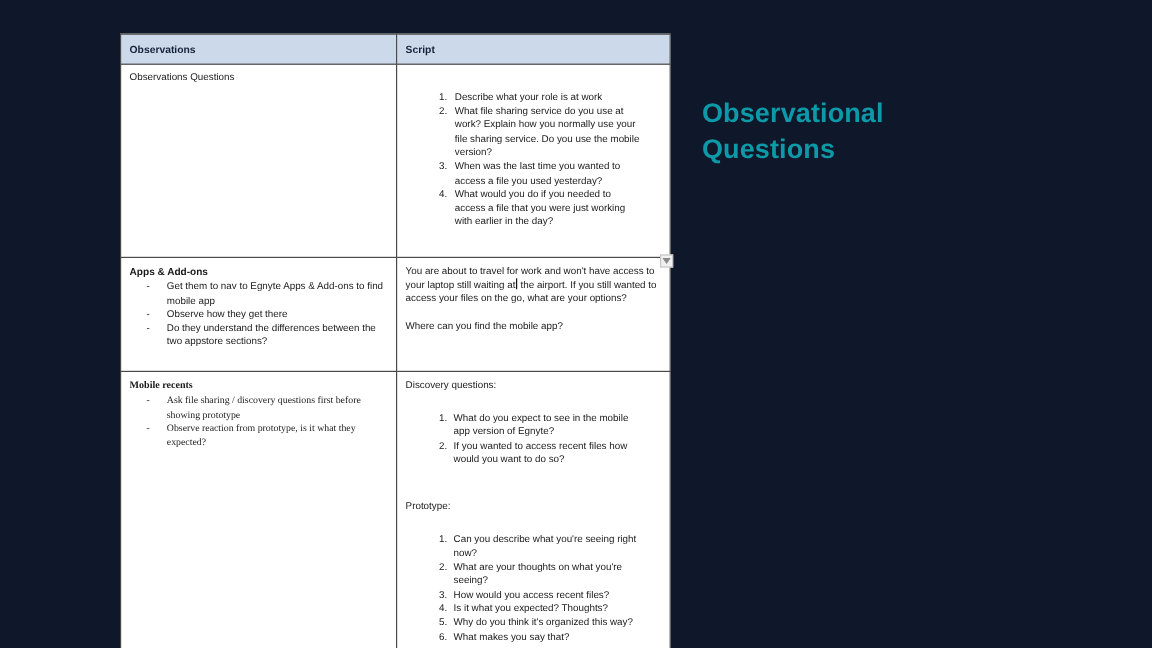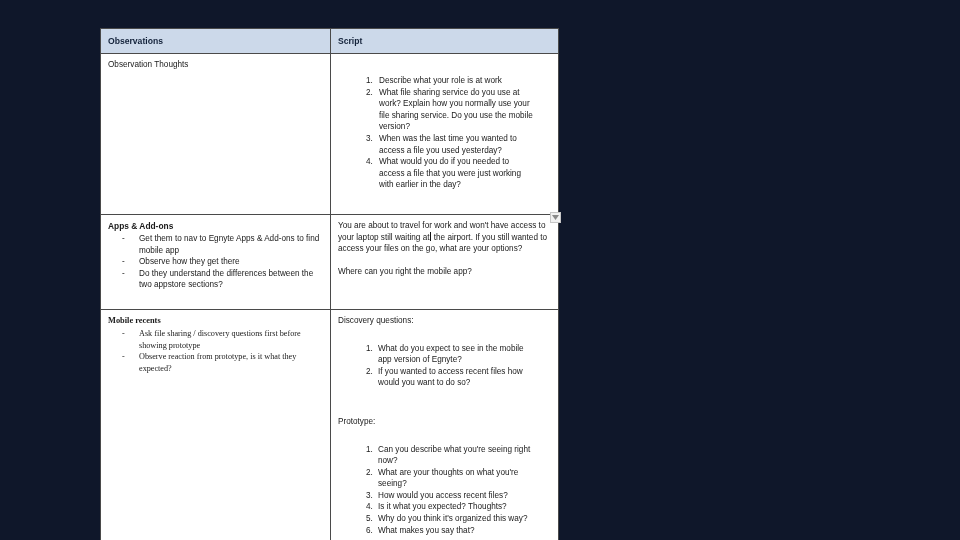--- a/index.html
+++ b/index.html
@@ -156,21 +156,21 @@
       <thead>
         <tr>
           <th>Observations</th>
           <th>Script</th>
         </tr>
       </thead>
       <tbody>
 
         <tr>
           <td style="height:128px;">
-            <p class="plain-line">Observation Thoughts</p>
+            <p class="plain-line">Observations Questions</p>
           </td>
           <td>
             <ol class="num-list">
               <li>Describe what your role is at work</li>
               <li>What file sharing service do you use at work? Explain how you normally use your file sharing service. Do you use the mobile version?</li>
               <li>When was the last time you wanted to access a file you used yesterday?</li>
               <li>What would you do if you needed to access a file that you were just working with earlier in the day?</li>
             </ol>
           </td>
         </tr>
@@ -185,21 +185,21 @@
             </ul>
           </td>
           <td class="cell-rel">
             <div class="dd-handle">
               <svg width="7" height="5" viewBox="0 0 7 5" aria-hidden="true">
                 <polygon points="0,0 7,0 3.5,5" fill="#8a8a8a"></polygon>
               </svg>
             </div>
             <p class="plain-line"><span>You are about to travel for work and won't have access to your laptop still waiting at</span><span class="caret"></span> <span>the airport. If you still wanted to access your files on the go, what are your options?</span></p>
             <div class="spacer-line"></div>
-            <p class="plain-line">Where can you right the mobile app?</p>
+            <p class="plain-line">Where can you find the mobile app?</p>
           </td>
         </tr>
 
         <tr>
           <td style="height:215px;font-family:Liberation Serif, serif;">
             <p class="cell-title">Mobile recents</p>
             <ul class="dash-list">
               <li>Ask file sharing / discovery questions first before showing prototype</li>
               <li>Observe reaction from prototype, is it what they expected?</li>
             </ul>
@@ -220,16 +220,18 @@
               <li>Why do you think it's organized this way?</li>
               <li>What makes you say that?</li>
             </ol>
           </td>
         </tr>
 
       </tbody>
     </table>
   </div>
 
+  <div class="side-label" id="label-observational">Observational
+Questions</div>
 
 
 
 </div>
 
 </body></html>

